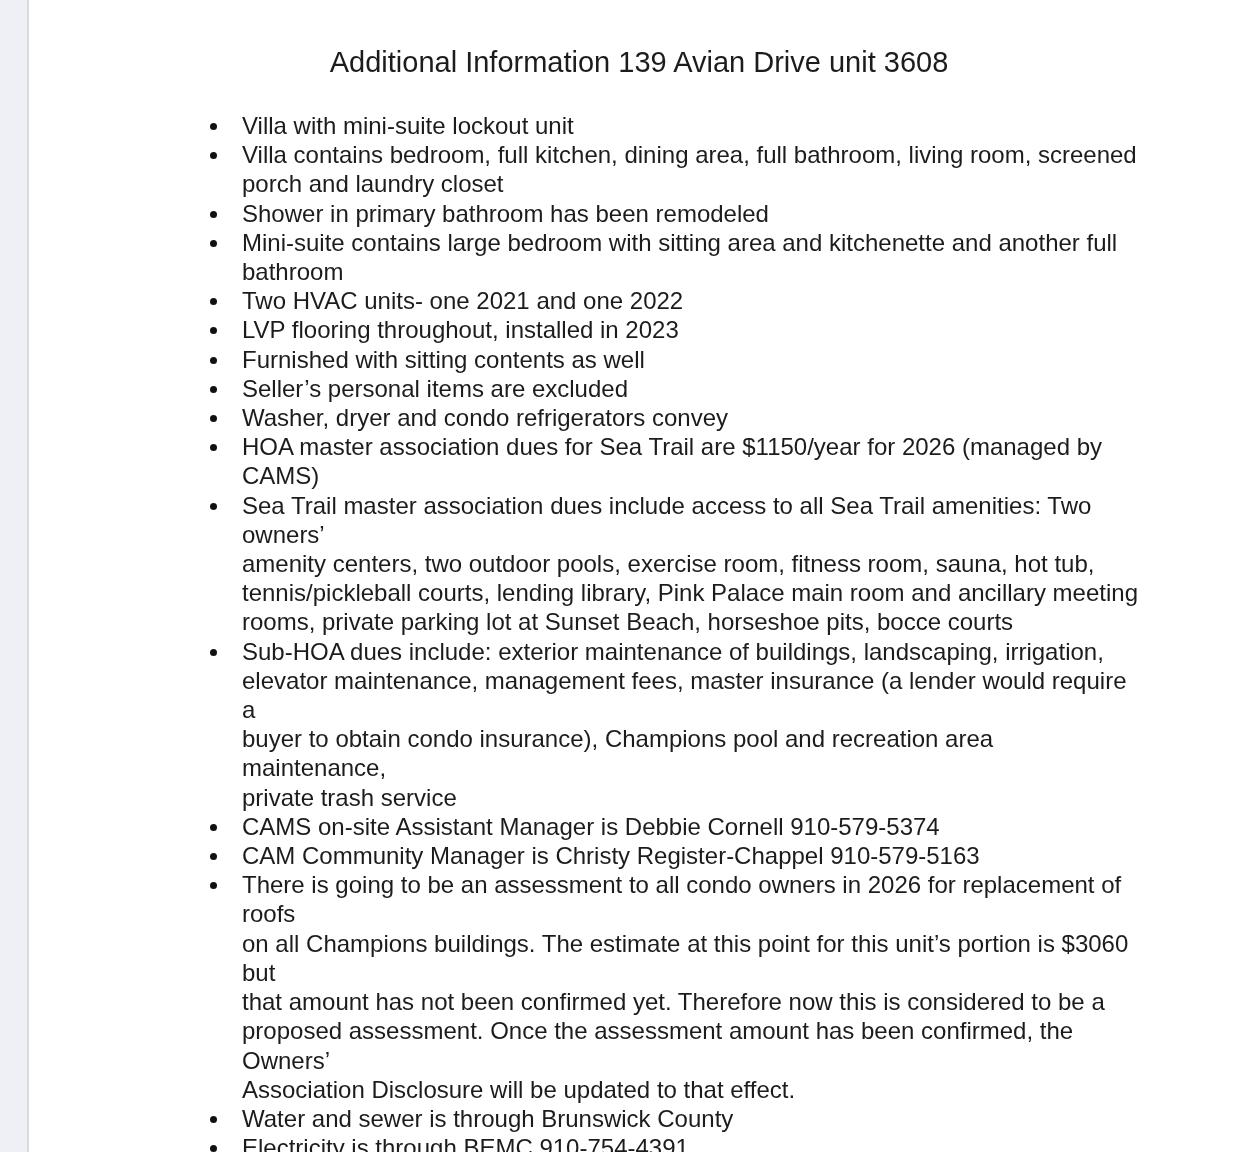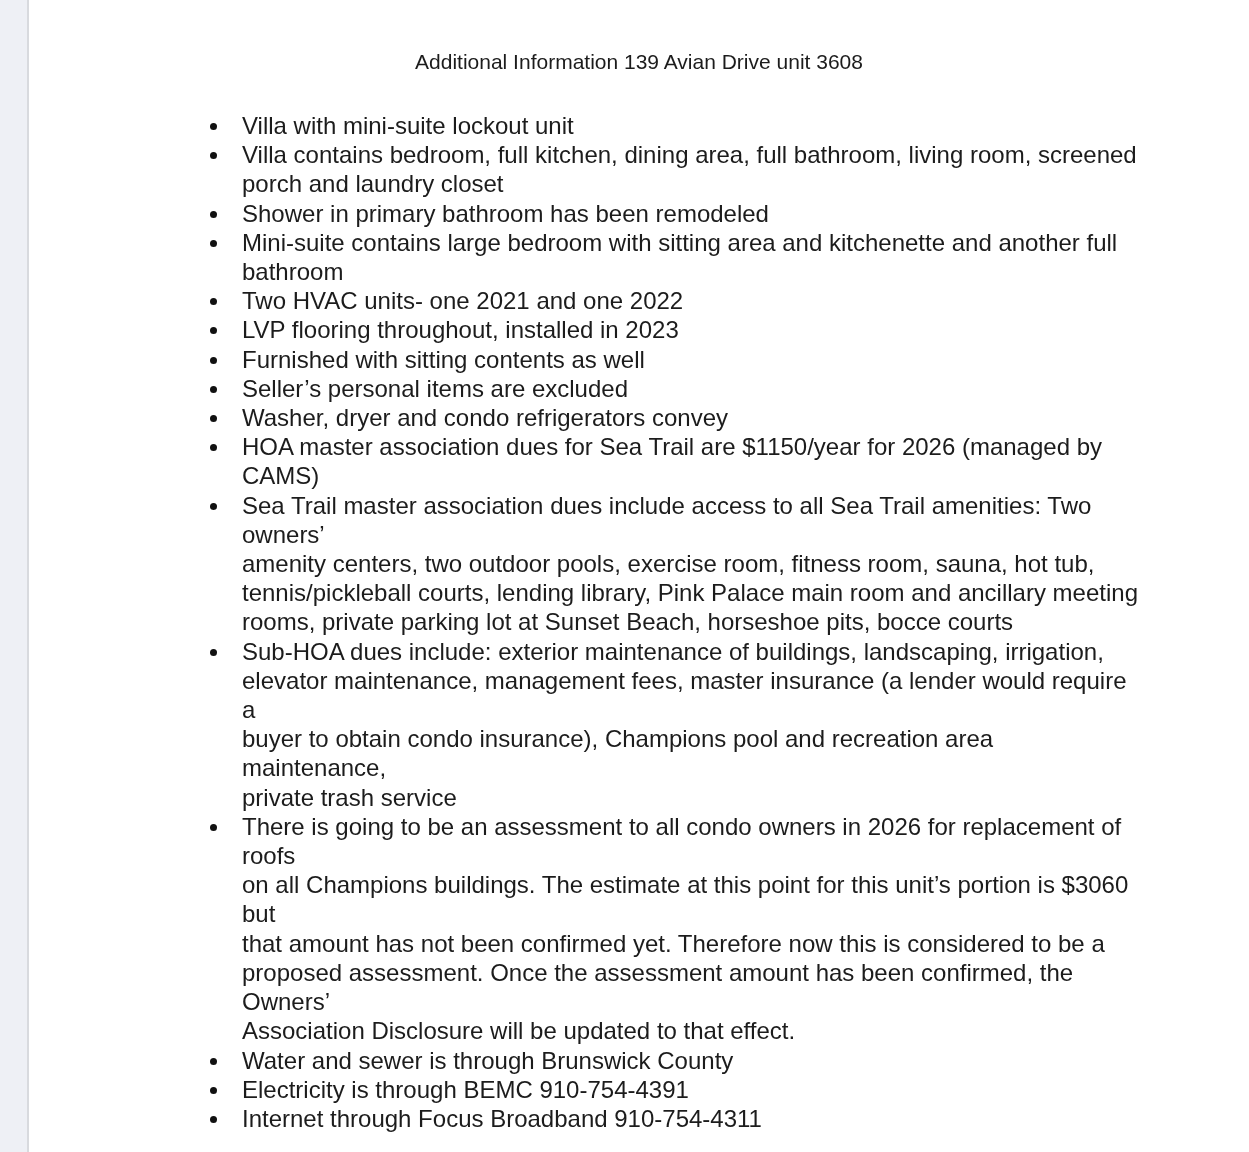--- a/index.html
+++ b/index.html
@@ -25,21 +25,21 @@
     left: 29px;
     top: 0;
     width: 1220px;
     height: 1152px;
     background: #ffffff;
     color: #1c1c1c;
   }
   .doc-title {
     margin: 44px 0 0 0;
     text-align: center;
-    font-size: 21px;
+    font-size: 29px;
     font-weight: 400;
     line-height: 36px;
     color: #1c1c1c;
   }
   ul.doc-list {
     list-style: none;
     margin: 31px 0 0 213px;
     padding: 0;
     width: 900px;
     font-size: 24px;
@@ -125,20 +125,28 @@
       </li>
     <li>
         <span class="bullet"></span>
         <span class="li-text">Sub-HOA dues include: exterior maintenance of buildings, landscaping, irrigation,
 elevator maintenance, management fees, master insurance (a lender would require a
 buyer to obtain condo insurance), Champions pool and recreation area maintenance,
 private trash service</span>
       </li>
     <li>
         <span class="bullet"></span>
+        <span class="li-text">CAMS on-site Assistant Manager is Debbie Cornell 910-579-5374</span>
+      </li>
+    <li>
+        <span class="bullet"></span>
+        <span class="li-text">CAM Community Manager is Christy Register-Chappel 910-579-5163</span>
+      </li>
+    <li>
+        <span class="bullet"></span>
         <span class="li-text">There is going to be an assessment to all condo owners in 2026 for replacement of roofs
 on all Champions buildings. The estimate at this point for this unit’s portion is $3060 but
 that amount has not been confirmed yet. Therefore now this is considered to be a
 proposed assessment. Once the assessment amount has been confirmed, the Owners’
 Association Disclosure will be updated to that effect.</span>
       </li>
     <li>
         <span class="bullet"></span>
         <span class="li-text">Water and sewer is through Brunswick County</span>
       </li>

